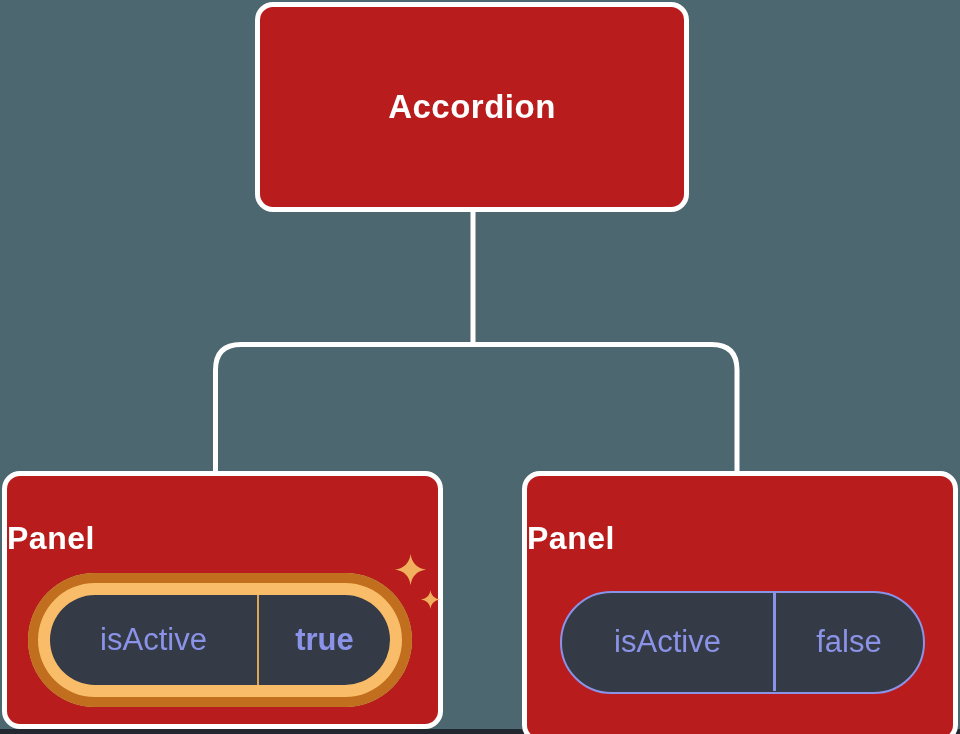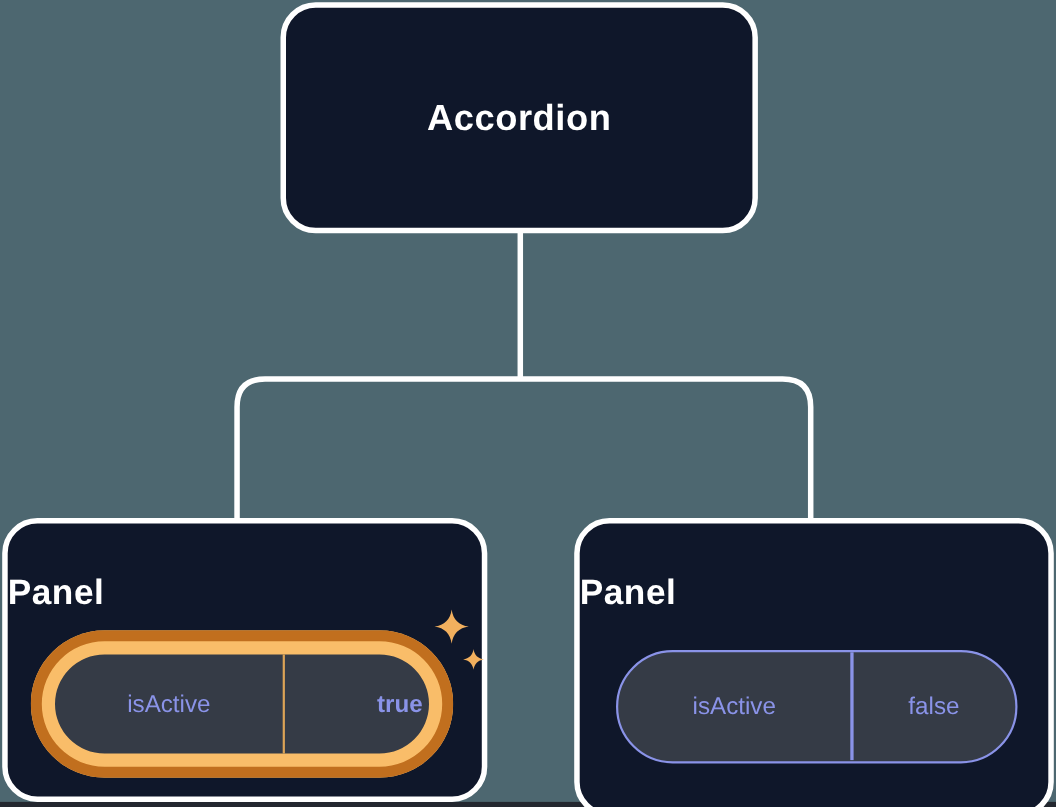--- a/index.html
+++ b/index.html
@@ -6,21 +6,21 @@
   .stage{
     position:relative;width:960px;height:734px;overflow:hidden;
     background:#4d6770;
     font-family:"Liberation Sans",sans-serif;
     -webkit-font-smoothing:antialiased;
   }
   .connectors{position:absolute;left:0;top:0;width:960px;height:734px;z-index:1;}
   .connectors path{stroke:#ffffff;stroke-width:5;fill:none;}
   .page-edge{position:absolute;left:0;right:0;bottom:0;height:5px;background:#23272f;z-index:2;}
   .node{
-    position:absolute;background:#0f172a;border:5px solid #ffffff;border-radius:32px;
+    position:absolute;background:#b91c1c;border:5px solid #ffffff;border-radius:18px;
     box-sizing:border-box;z-index:3;
   }
   .node-root{left:255px;top:2px;width:434px;height:210px;display:flex;align-items:center;justify-content:center;}
   .node-title{color:#ffffff;font-size:33px;font-weight:600;letter-spacing:.5px;}
   .panel-left{left:2px;top:471px;width:441px;height:258px;}
   .panel-right{left:522px;top:471px;width:436px;height:272px;}
   .panel-title{position:absolute;left:0;right:0;top:44px;text-align:left;color:#ffffff;font-size:32px;font-weight:600;letter-spacing:.5px;}
   .pill{position:absolute;box-sizing:border-box;border-radius:999px;}
   .pill-active{
     left:21px;top:97px;width:384px;height:134px;background:#353b46;
@@ -29,22 +29,22 @@
   .pill-active .cell-key{position:absolute;left:22px;top:22px;width:207px;height:90px;}
   .pill-active .pill-divider{position:absolute;left:229px;top:22px;width:2px;height:90px;background:#dca456;}
   .pill-active .cell-val{position:absolute;left:231px;top:22px;width:131px;height:90px;}
   .pill-inactive{
     left:33px;top:115px;width:365px;height:103px;background:#353b46;
     border:2.5px solid #8a93e8;
   }
   .pill-inactive .cell-key{position:absolute;left:0;top:0;width:211px;height:98px;}
   .pill-inactive .pill-divider{position:absolute;left:211px;top:0;width:2.5px;height:98px;background:#8a93e8;}
   .pill-inactive .cell-val{position:absolute;left:215px;top:0;right:2px;height:98px;}
-  .cell{display:flex;align-items:center;justify-content:center;color:#8a93e8;font-size:22px;text-align:right;}
-  .cell.bold{font-weight:700;margin-left:39px;}
+  .cell{display:flex;align-items:center;justify-content:center;color:#8a93e8;font-size:31px;text-align:right;}
+  .cell.bold{font-weight:700;}
   .sparkles{position:absolute;left:386px;top:76px;width:54px;height:72px;overflow:visible;z-index:4;}
   .sparkles path{fill:#f2b05e;}
 </style>
 </head>
 <body>
 
 <div class="stage">
 
   <svg class="connectors" viewBox="0 0 960 734" aria-hidden="true">
     <path d="M473 210 V344.5"></path>

